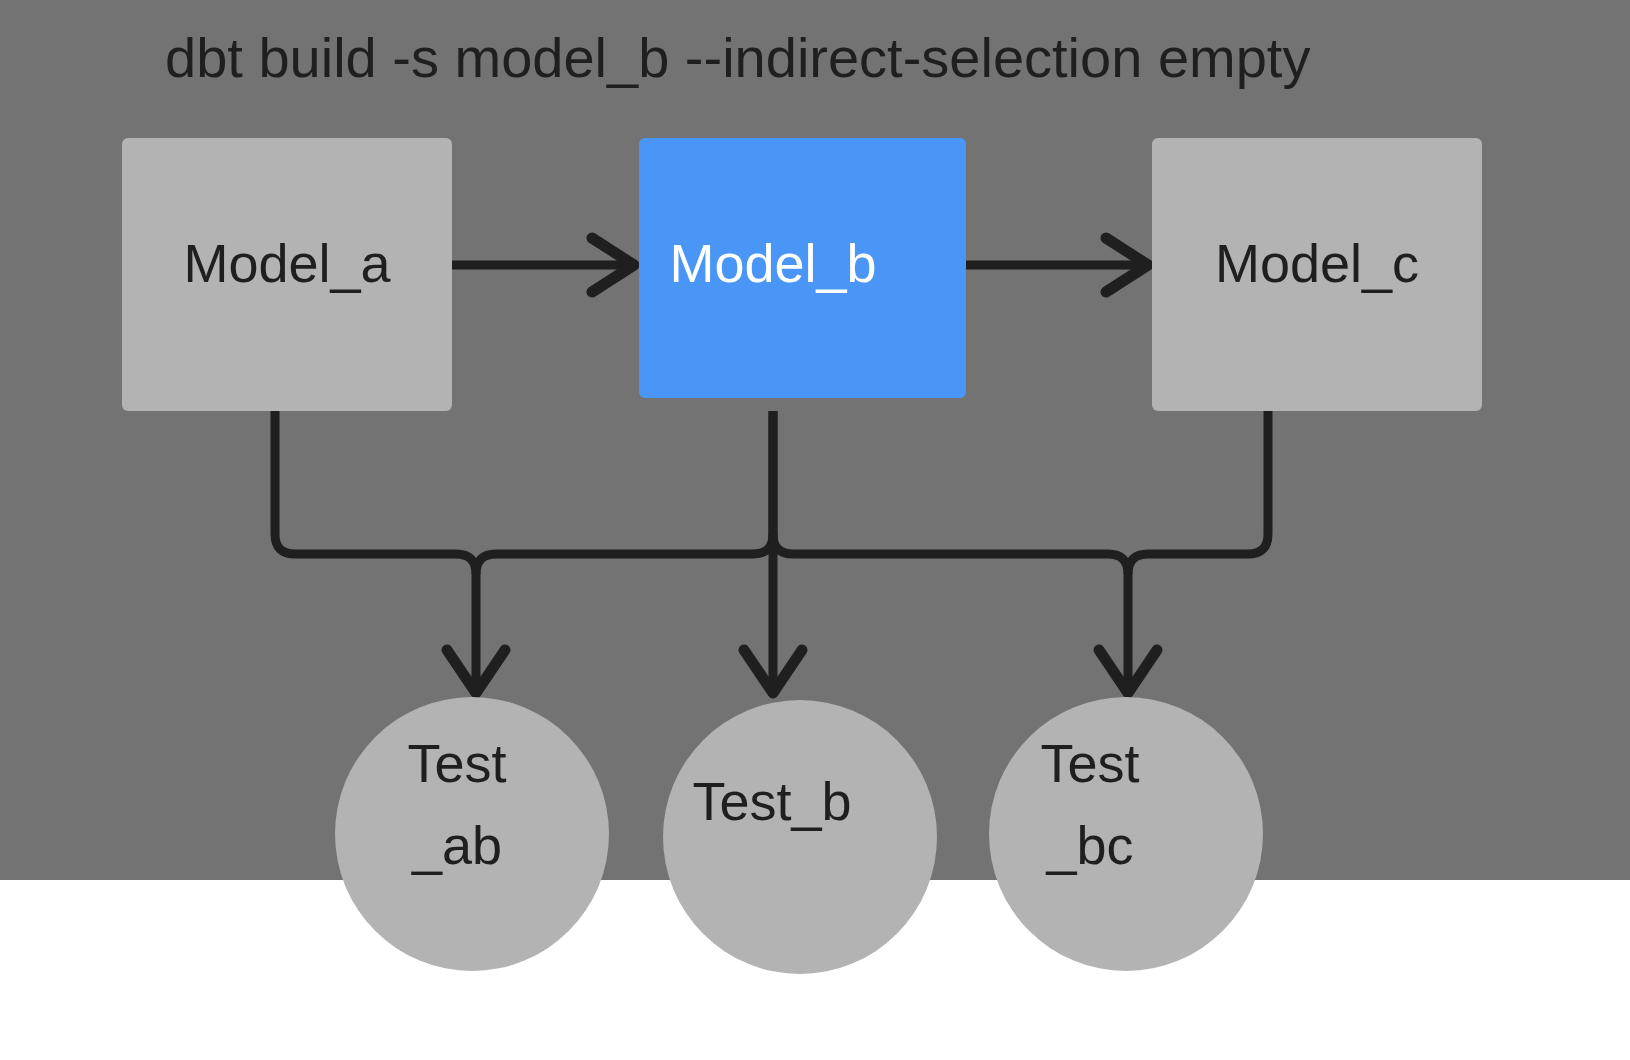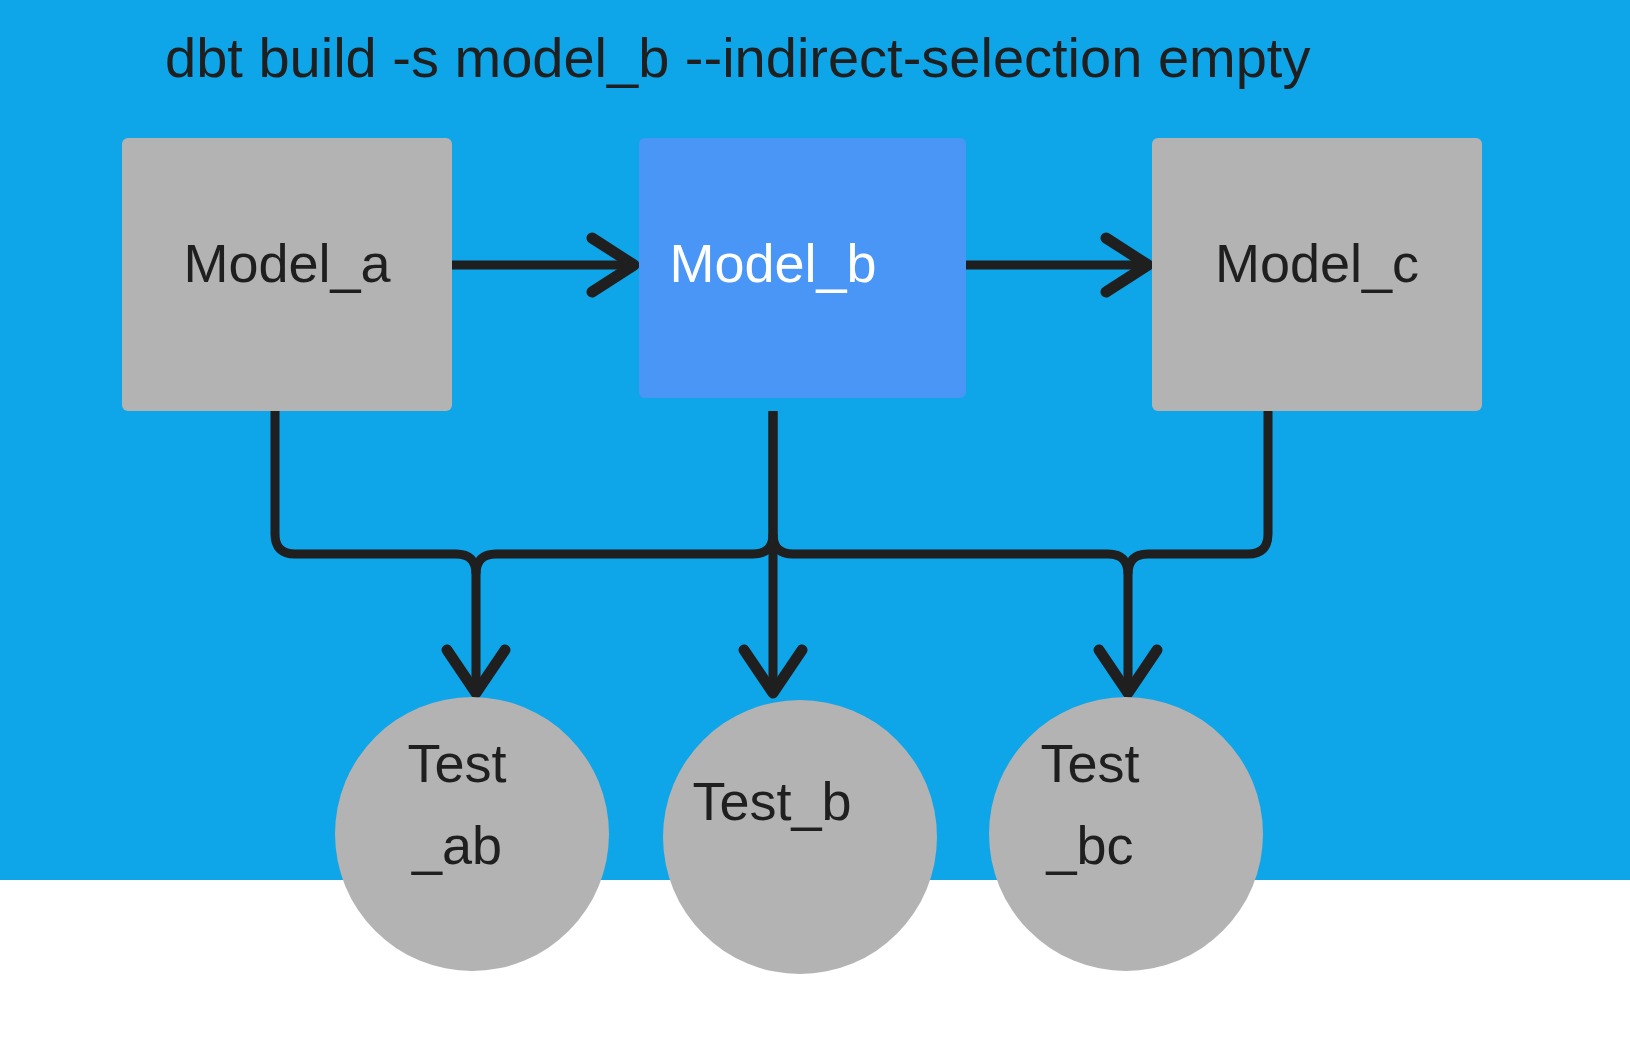--- a/index.html
+++ b/index.html
@@ -10,21 +10,21 @@
   body {
     width: 1630px;
     height: 1060px;
     font-family: "Liberation Sans", sans-serif;
     overflow: hidden;
   }
   #diagram-root {
     position: relative;
     width: 1630px;
     height: 880px;
-    background: #0ea5e9;
+    background: #737373;
   }
   svg.canvas {
     position: absolute;
     top: 0;
     left: 0;
     width: 1630px;
     height: 1060px;
     display: block;
   }
   .node-label {

